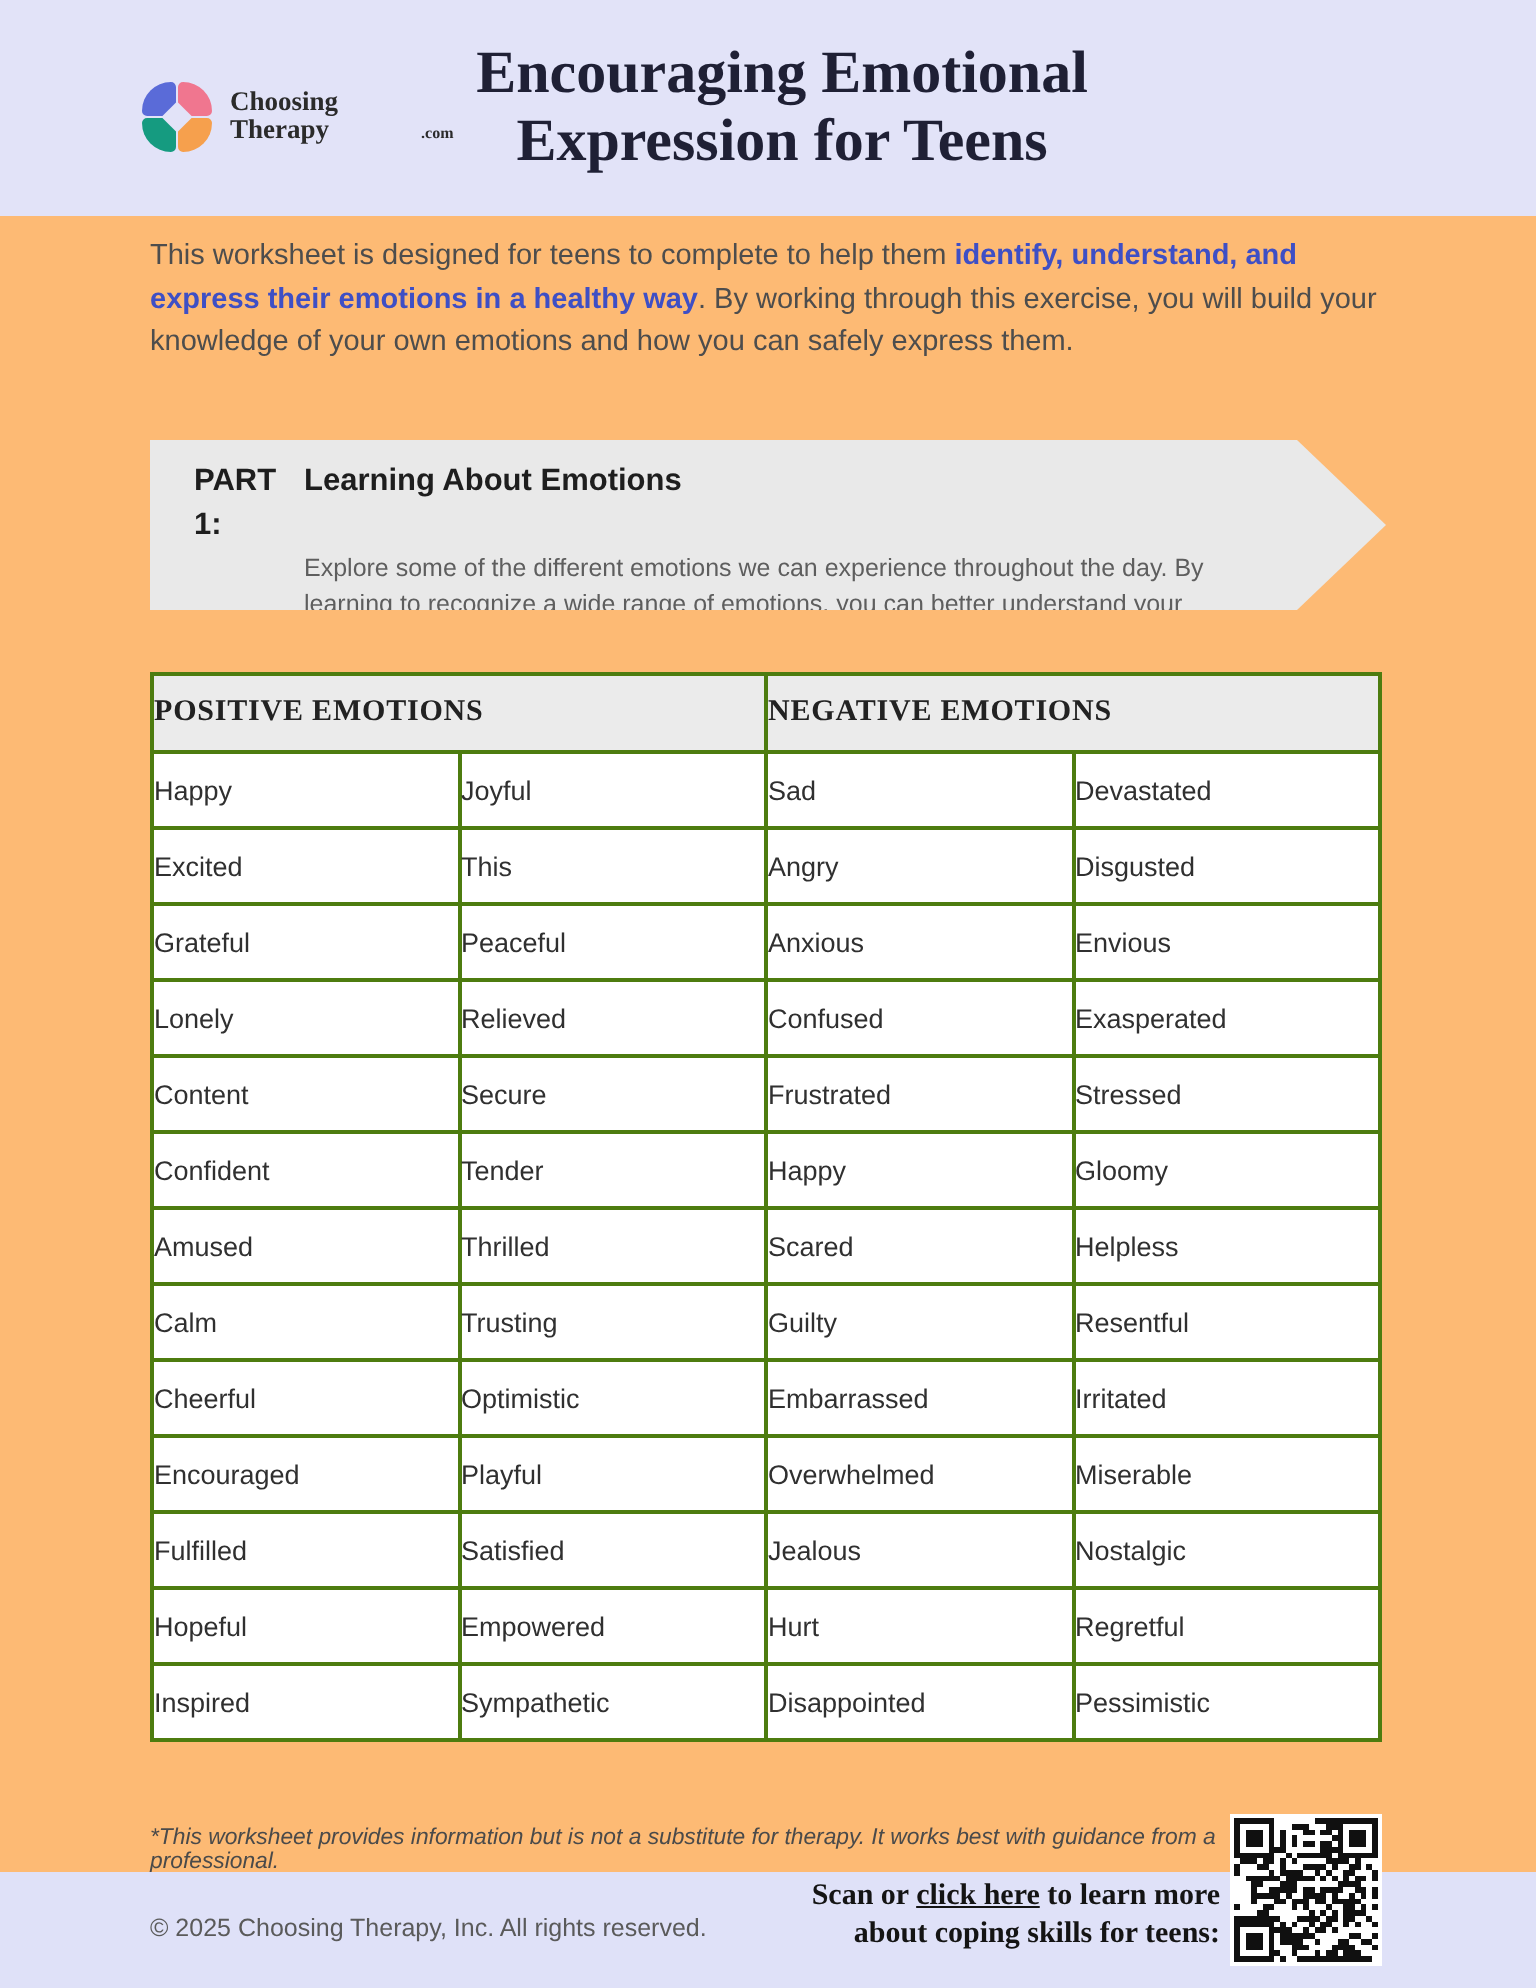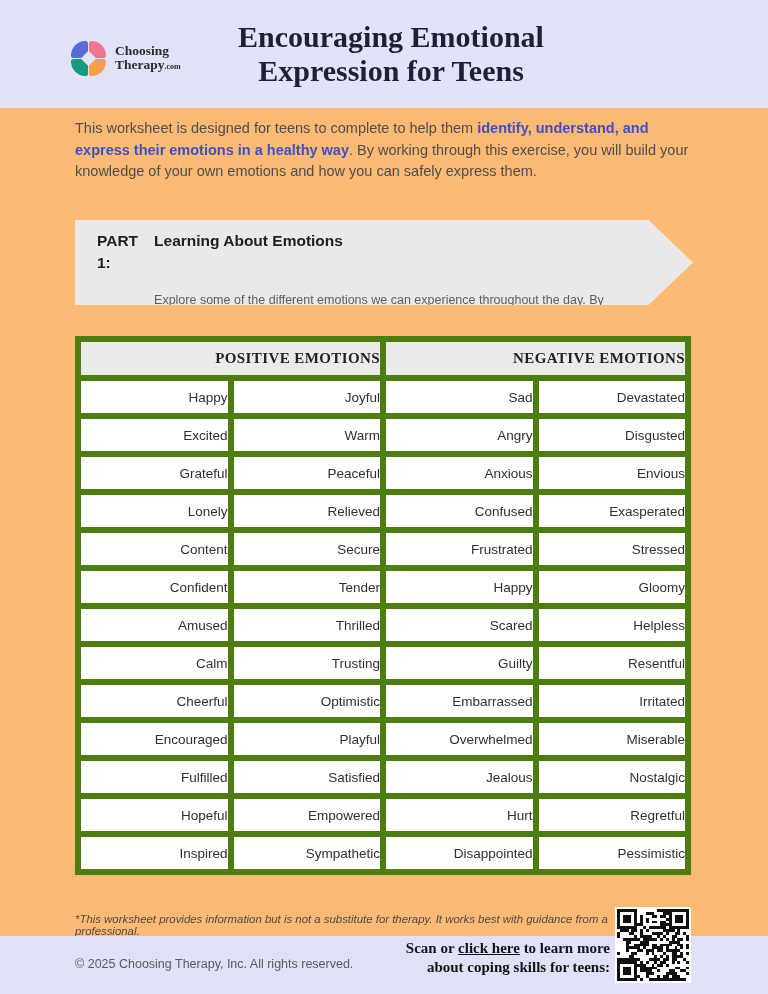--- a/index.html
+++ b/index.html
@@ -26,21 +26,21 @@
   .logo-mark .p3 { top:19px; left:1px;  border-radius:3px 2px 3px 17px; }
   .logo-mark .p4 { top:19px; left:19px; border-radius:2px 3px 17px 3px; }
   .logo-mark::after {
     content:""; position:absolute; top:13px; left:13px; width:11px; height:11px;
     background:#E2E3F8; transform:rotate(45deg);
   }
   .logo-text {
     font-family:"Liberation Serif", serif; font-weight:700;
     font-size:13.5px; line-height:14px; color:#2B2B2B;
   }
-  .logo-text .tld { font-size:8px; }
+  .logo-text .tld { font-size:8px;margin-left:46px; }
   .page-title {
     position:absolute; top:20px; left:7px; width:768px;
     text-align:center;
     font-family:"Liberation Serif", serif; font-weight:700;
     font-size:30px; line-height:34px; color:#1F2035;
   }
 
   
   .intro {
     position:absolute; top:118px; left:75px; width:622px;
@@ -50,37 +50,37 @@
 
   
   .part1 {
     position:absolute; top:220px; left:75px; width:618px; height:85px;
     background:#E9E9E9;
     -webkit-clip-path:polygon(0 0, 92.8% 0, 100% 50%, 92.8% 100%, 0 100%);
     clip-path:polygon(0 0, 92.8% 0, 100% 50%, 92.8% 100%, 0 100%);
     padding:10px 0 0 22px;
   }
   .part1-grid {
-    display:grid; grid-template-columns:auto 1fr; column-gap:12px; width:520px;gap:16px;
+    display:grid; grid-template-columns:auto 1fr; column-gap:12px; width:520px;
   }
   .part1-label, .part1-title {
     font-size:15.5px; font-weight:700; color:#1E1E1E; line-height:22px;
   }
   .part1-desc {
     grid-column:2; margin-top:2px;
     font-size:12.5px; line-height:17.5px; color:#5E5E5E; width:465px;
   }
 
   
   .emotions-table {
     position:absolute; top:336px; left:75px; width:616px;
     border-collapse:collapse; table-layout:fixed;
   }
   .emotions-table th, .emotions-table td {
-    border:6px solid #4d7c0f; text-align:right; background:#ffffff;
+    border:2px solid #4d7c0f; text-align:left; background:#ffffff;
   }
   .emotions-table th {
     height:39px; background:#EBEBEB;
     font-family:"Liberation Serif", serif; font-weight:700;
     font-size:15px; letter-spacing:0.4px; color:#222222;
   }
   .emotions-table td {
     height:38px; font-size:13.5px; color:#303030;
   }
 
@@ -158,21 +158,21 @@
     </thead>
     <tbody>
         <tr>
           <td>Happy</td>
           <td>Joyful</td>
           <td>Sad</td>
           <td>Devastated</td>
         </tr>
         <tr>
           <td>Excited</td>
-          <td>Warm</td>
+          <td>This</td>
           <td>Angry</td>
           <td>Disgusted</td>
         </tr>
         <tr>
           <td>Grateful</td>
           <td>Peaceful</td>
           <td>Anxious</td>
           <td>Envious</td>
         </tr>
         <tr>

